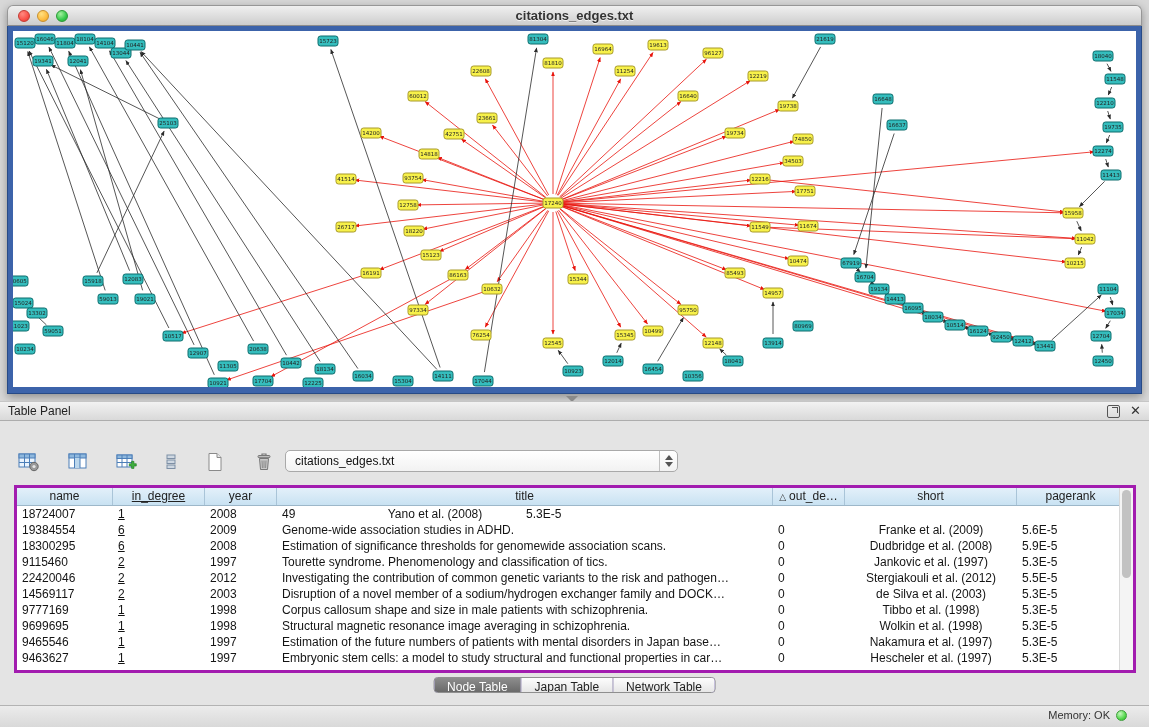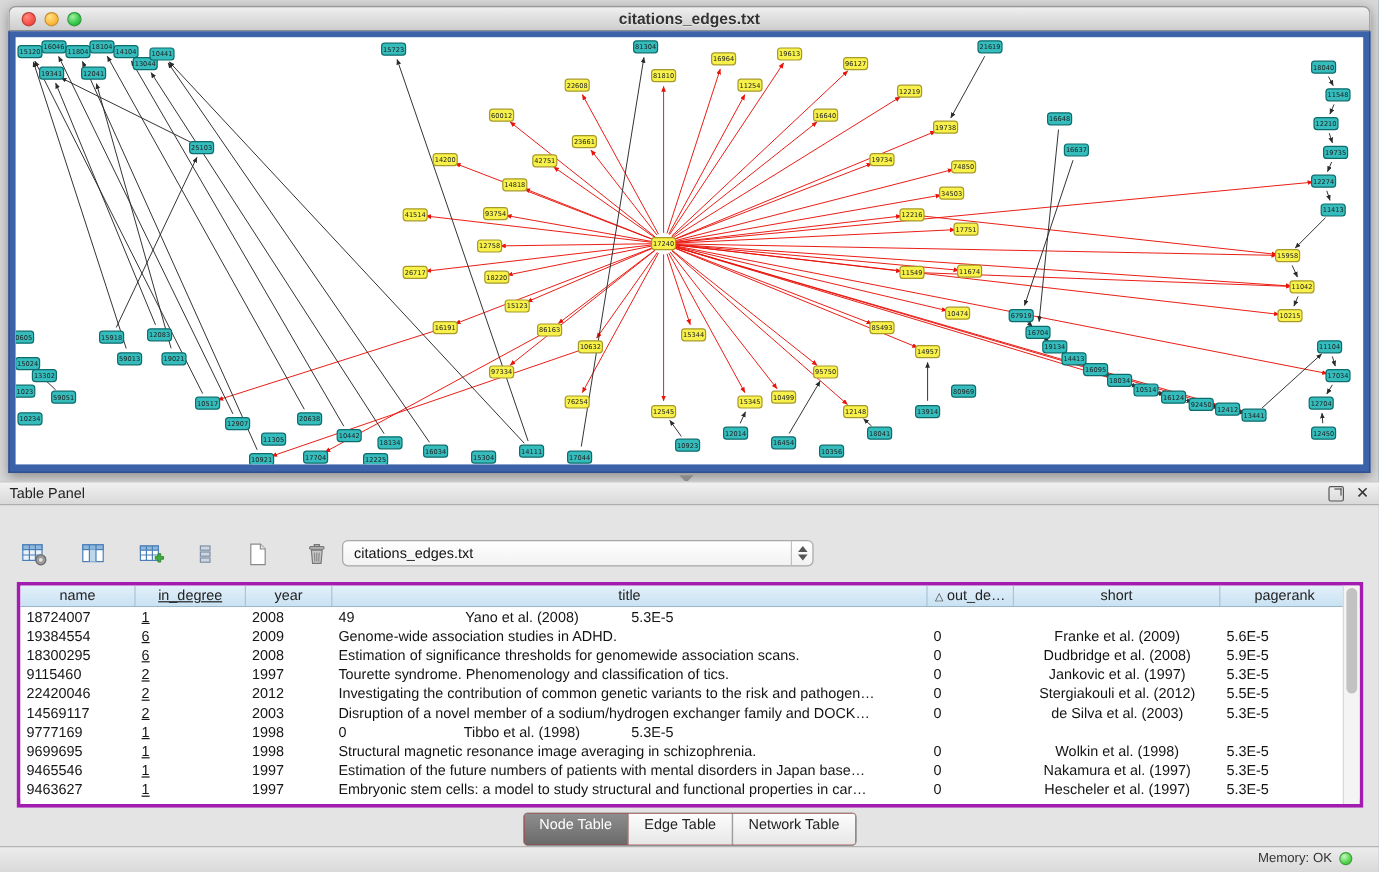--- a/index.html
+++ b/index.html
@@ -67,22 +67,22 @@
   .th .sort{ font-size:9px; margin-right:3px; color:#333; }
   .tbody .tr{ display:flex; height:16px; background:#fff; }
   .td{ font-size:12px; color:#141414; line-height:16px; white-space:nowrap; overflow:hidden; padding-left:5px; }
   .col0{ width:96px; } .col1{ width:92px;text-decoration:underline; } .col2{ width:72px; } .col3{ width:496px; }
   .col4{ width:72px; } .col5{ width:172px; } .col6{ width:108px; }
   .td.col5{ text-align:center; padding-left:0; }
   .vscroll{ position:absolute; right:0; top:0; width:14px; height:100%; background:#f4f4f4; border-left:1px solid #d8d8d8; }
   .vthumb{ position:absolute; left:2px; top:2px; width:9px; height:88px; background:#c2c2c2; border-radius:5px; }
 
   
-  .tabs{ position:absolute; top:276px; left:50%; transform:translateX(-50%); display:flex; height:28px;
-    border:1px solid #8f8f8f; border-radius:4px; overflow:hidden; background:#b91c1c; }
+  .tabs{ position:absolute; top:276px; left:50%; transform:translateX(-50%); display:flex; height:16px;
+    border:1px solid #8f8f8f; border-radius:4px; overflow:hidden; background:#c4b5fd; }
   .tab{ font-size:12px; line-height:19px; padding:0 13px; color:#222;
     background:linear-gradient(#fdfdfd,#e6e6e6); border-right:1px solid #9f9f9f; }
   .tab:last-child{ border-right:none; }
   .tab.selected{ background:linear-gradient(#8d8d8d,#6a6a6a); color:#fff; }
 
   
   .statusbar{ position:absolute; left:0; top:705px; width:1149px; height:22px;
     background:linear-gradient(#ececec,#d9d9d9); border-top:1px solid #b3b3b3; }
   .mem{ position:absolute; right:22px; top:3px; display:flex; align-items:center; gap:6px;
     font-size:11px; color:#333; }
@@ -813,20 +813,21 @@
           <div class="td col2">2003</div>
           <div class="td col3">Disruption of a novel member of a sodium/hydrogen exchanger family and DOCK…</div>
           <div class="td col4">0</div>
           <div class="td col5">de Silva et al. (2003)</div>
           <div class="td col6">5.3E-5</div>
         </div>
         <div class="tr">
           <div class="td col0">9777169</div>
           <div class="td col1">1</div>
           <div class="td col2">1998</div>
+          <div class="td col3">Corpus callosum shape and size in male patients with schizophrenia.</div>
           <div class="td col4">0</div>
           <div class="td col5">Tibbo et al. (1998)</div>
           <div class="td col6">5.3E-5</div>
         </div>
         <div class="tr">
           <div class="td col0">9699695</div>
           <div class="td col1">1</div>
           <div class="td col2">1998</div>
           <div class="td col3">Structural magnetic resonance image averaging in schizophrenia.</div>
           <div class="td col4">0</div>
@@ -852,21 +853,21 @@
           <div class="td col6">5.3E-5</div>
         </div>
       </div>
     <div class="vscroll">
       <div class="vthumb"></div>
     </div>
   </div>
 
   <div class="tabs">
       <div class="tab selected">Node Table</div>
-      <div class="tab">Edge Table</div>
+      <div class="tab">Japan Table</div>
       <div class="tab">Network Table</div>
     </div>
 </div>
 
 <div class="statusbar">
   <span class="mem">
     <span>Memory: OK</span>
     <span class="dot"></span>
   </span>
 </div>

